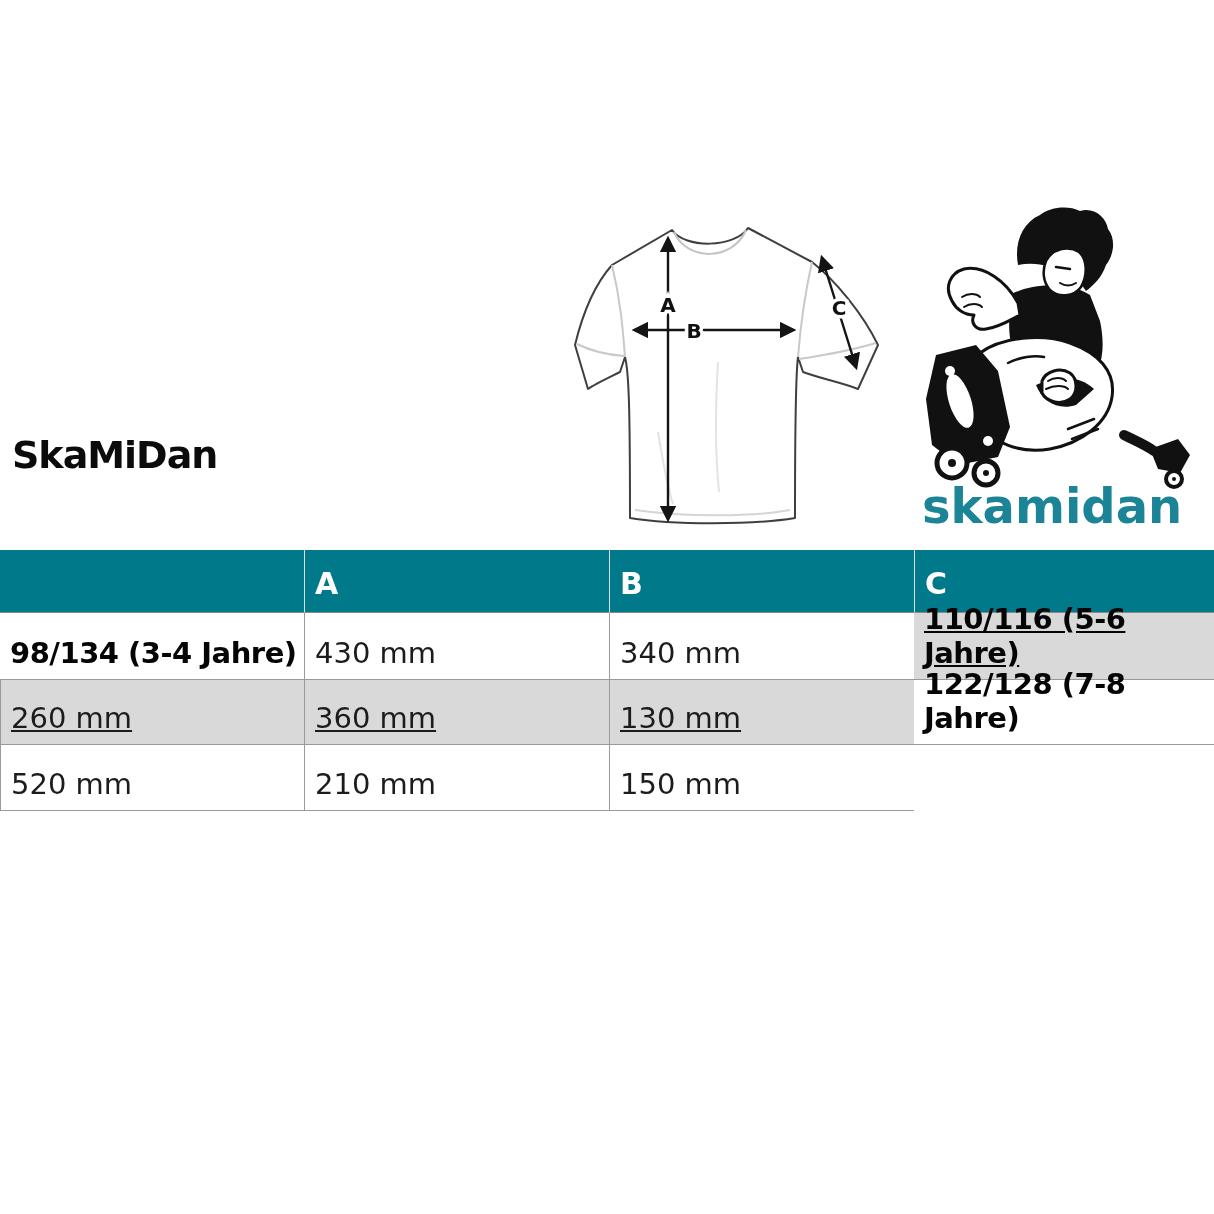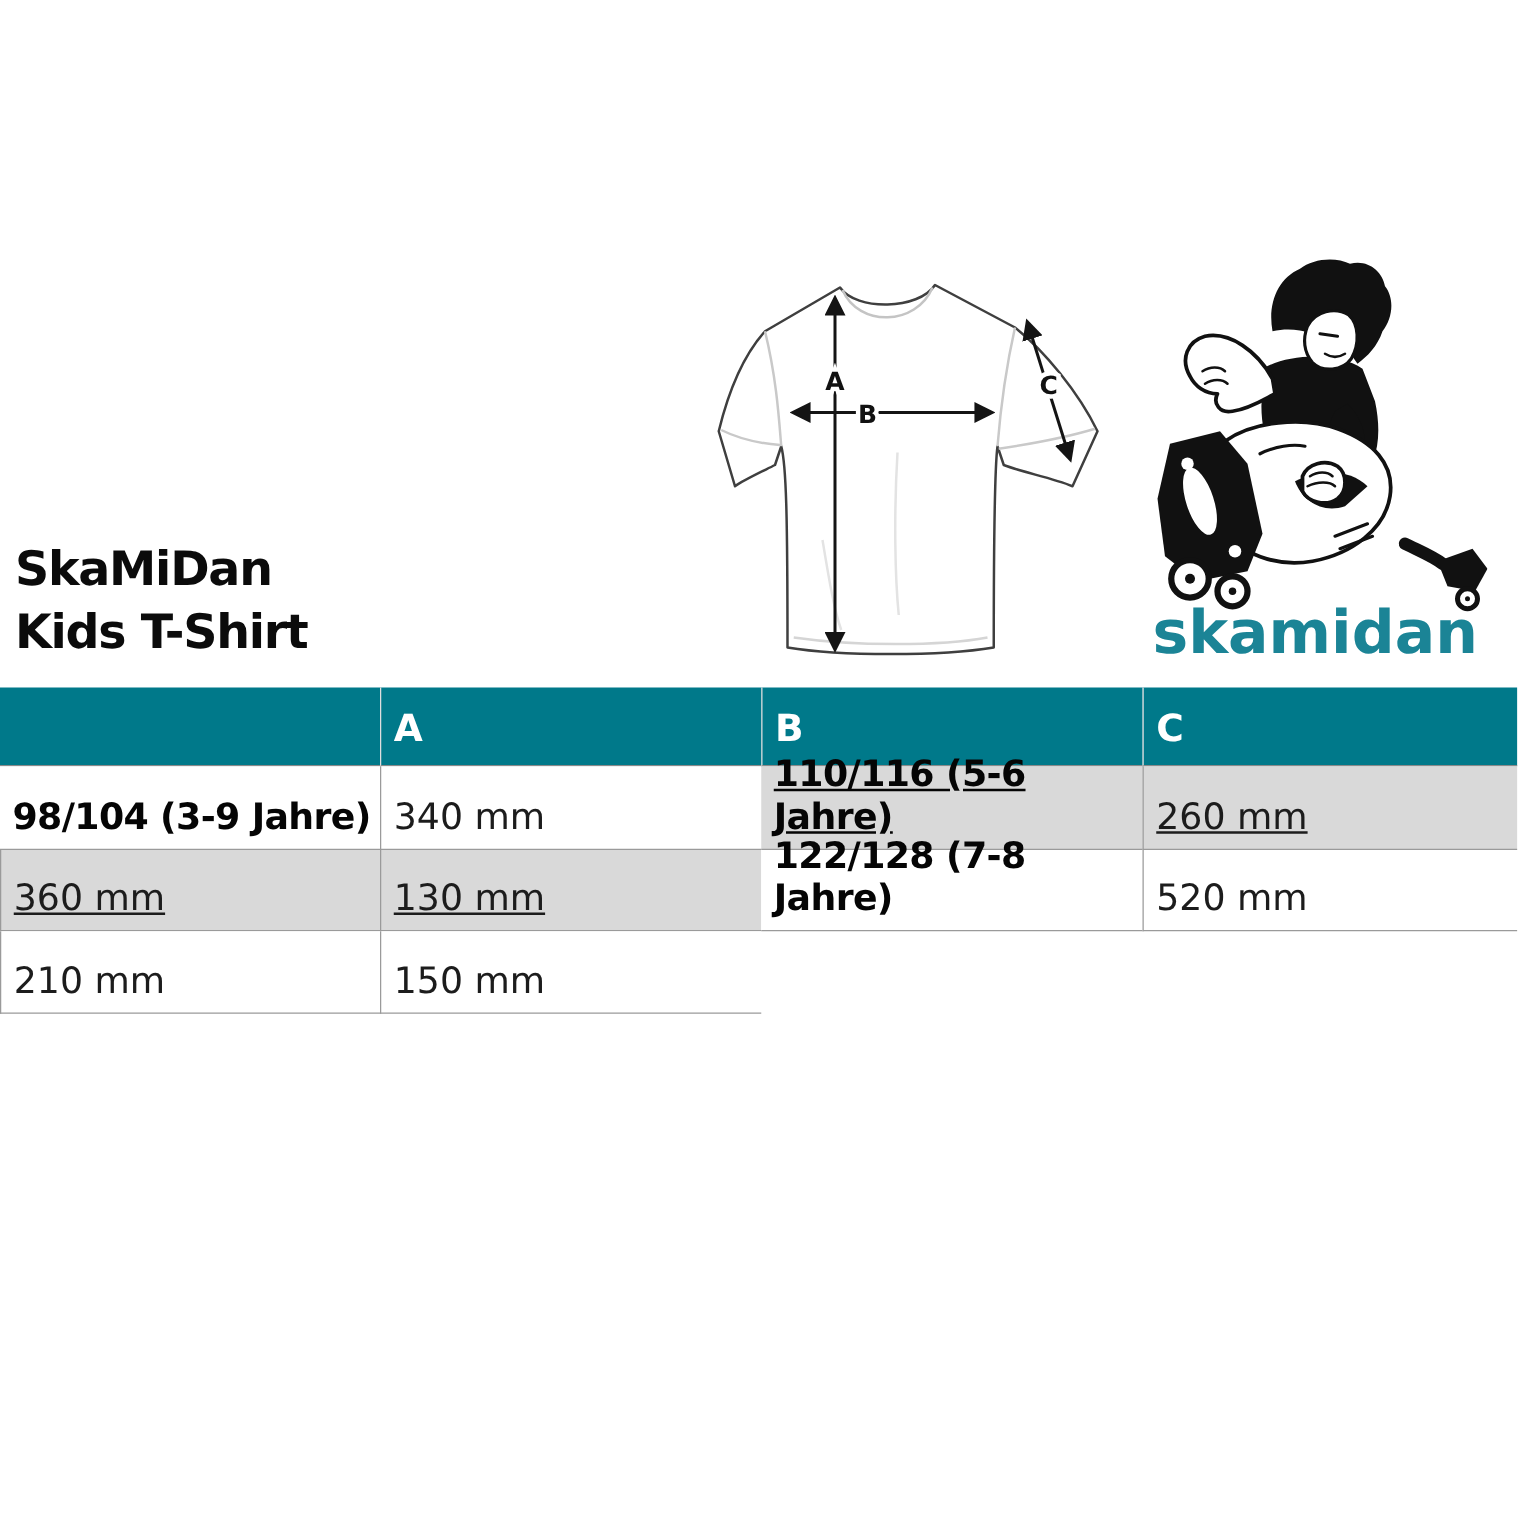--- a/index.html
+++ b/index.html
@@ -41,21 +41,20 @@
   .row-alt{background:#d9d9d9;text-decoration:underline;}
   .row-plain{background:#ffffff;}
 </style>
 </head>
 <body>
 
 <div class="screen">
 
   <div class="title-block">
     <div class="title-line">SkaMiDan</div>
-    <div class="title-line">Kids T-Shirt</div>
   </div>
 
   <svg class="shirt-svg" viewBox="0 0 320 325">
     <defs>
       <marker id="ah" viewBox="0 0 10 10" refX="8" refY="5" markerWidth="7" markerHeight="7" orient="auto-start-reverse">
         <path d="M0,0 L10,5 L0,10 z" fill="#141414"></path>
       </marker>
     </defs>
 
     <path d="M109,18 C122,37 172,36 185,16 L249,50 C272,68 300,102 315,133 L295,177
@@ -131,21 +130,22 @@
 
   <div class="logo-text">skamidan</div>
 
   <div class="size-table">
 
     <div class="cell th"></div>
     <div class="cell th sep">A</div>
     <div class="cell th sep">B</div>
     <div class="cell th sep">C</div>
 
-    <div class="cell td rowlabel row-plain">98/104 (3-9 Jahre)</div>
+    <div class="cell td rowlabel row-plain">98/134 (3-4 Jahre)</div>
+    <div class="cell td sep row-plain">430 mm</div>
     <div class="cell td sep row-plain">340 mm</div>
 
     <div class="cell td rowlabel row-alt">110/116 (5-6 Jahre)</div>
     <div class="cell td sep row-alt">260 mm</div>
     <div class="cell td sep row-alt">360 mm</div>
     <div class="cell td sep row-alt">130 mm</div>
 
     <div class="cell td rowlabel row-plain">122/128 (7-8 Jahre)</div>
     <div class="cell td sep row-plain">520 mm</div>
     <div class="cell td sep row-plain">210 mm</div>

